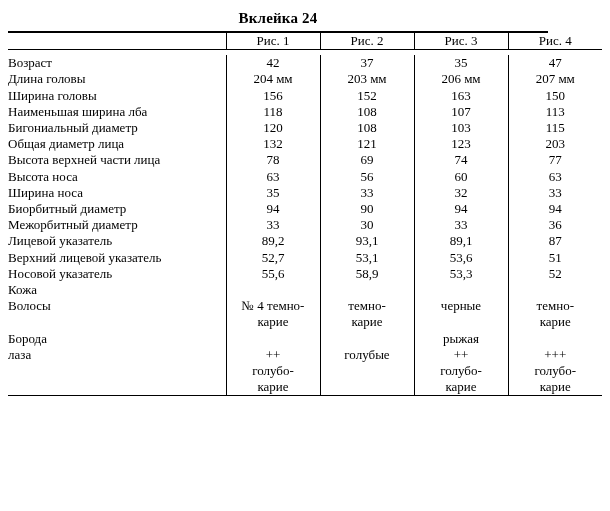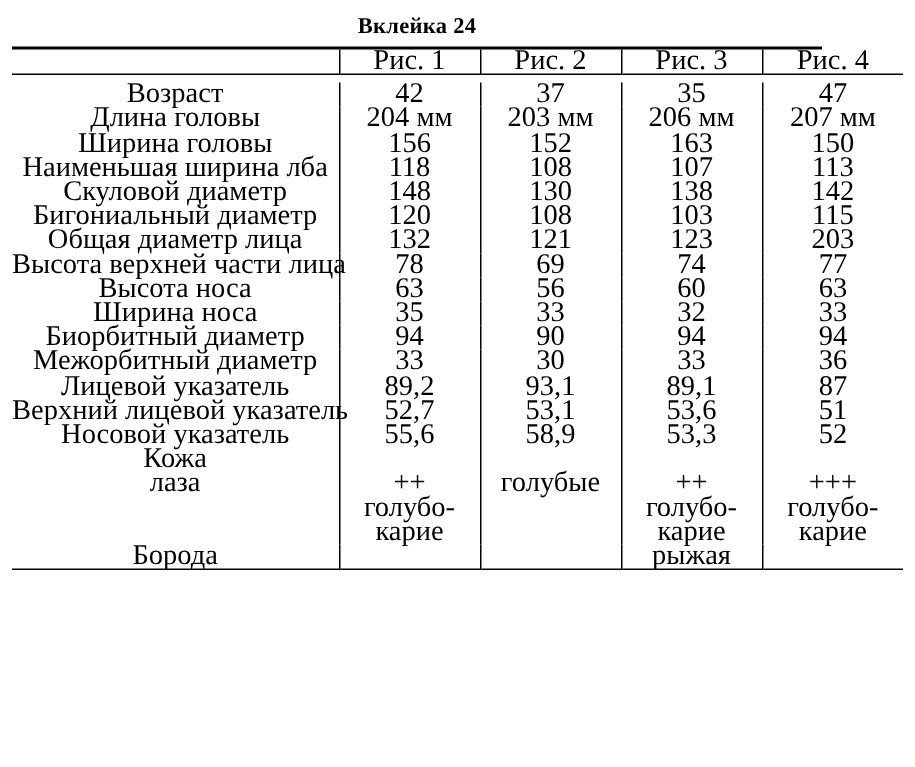--- a/index.html
+++ b/index.html
@@ -31,34 +31,34 @@
   }
   .rule {
     height: 0;
     border-top: 2px solid #000;
     margin: 0 8px;
   }
   table.tbl {
     width: 594px;
     margin: 0 8px;
     border-collapse: collapse;
-    font-size: 19px;
+    font-size: 13px;
     table-layout: fixed;
     font-family: Liberation Serif, serif;
   }
   table.tbl td, table.tbl th {
     padding: 0;
     vertical-align: top;
     line-height: 16.2px;
     font-weight: normal;
   }
   col.c-label { width: 218px; }
   col.c-fig   { width: 94px; }
   .lbl {
-    text-align: center;
+    text-align: left;
     padding-left: 2px;
     white-space: nowrap;
   }
   .fig {
     text-align: center;
     border-left: 1px solid #000;
     padding: 0 2px;
   }
   .hdr td {
     text-align: center;
@@ -122,27 +122,20 @@
           <td class="fig">150</td>
         </tr>
         <tr>
           <td class="lbl">Наименьшая ширина лба</td>
           <td class="fig">118</td>
           <td class="fig">108</td>
           <td class="fig">107</td>
           <td class="fig">113</td>
         </tr>
         <tr>
-          <td class="lbl">Скуловой диаметр</td>
-          <td class="fig">148</td>
-          <td class="fig">130</td>
-          <td class="fig">138</td>
-          <td class="fig">142</td>
-        </tr>
-        <tr>
           <td class="lbl">Бигониальный диаметр</td>
           <td class="fig">120</td>
           <td class="fig">108</td>
           <td class="fig">103</td>
           <td class="fig">115</td>
         </tr>
         <tr>
           <td class="lbl">Общая диаметр лица</td>
           <td class="fig">132</td>
           <td class="fig">121</td>
@@ -206,32 +199,39 @@
           <td class="fig">52</td>
         </tr>
         <tr>
           <td class="lbl">Кожа</td>
           <td class="fig">&nbsp;</td>
           <td class="fig">&nbsp;</td>
           <td class="fig">&nbsp;</td>
           <td class="fig">&nbsp;</td>
         </tr>
         <tr>
+          <td class="lbl">Волосы</td>
+          <td class="fig multi">№ 4 темно-<br>карие</td>
+          <td class="fig multi">темно-<br>карие</td>
+          <td class="fig">черные</td>
+          <td class="fig multi">темно-<br>карие</td>
+        </tr>
+        <tr>
+          <td class="lbl">Борода</td>
+          <td class="fig">&nbsp;</td>
+          <td class="fig">&nbsp;</td>
+          <td class="fig">рыжая</td>
+          <td class="fig">&nbsp;</td>
+        </tr>
+        <tr>
           <td class="lbl">лаза</td>
           <td class="fig multi">++<br>голубо-<br>карие</td>
           <td class="fig">голубые</td>
           <td class="fig multi">++<br>голубо-<br>карие</td>
           <td class="fig multi">+++<br>голубо-<br>карие</td>
         </tr>
         <tr>
-          <td class="lbl">Борода</td>
-          <td class="fig">&nbsp;</td>
-          <td class="fig">&nbsp;</td>
-          <td class="fig">рыжая</td>
-          <td class="fig">&nbsp;</td>
-        </tr>
-        <tr>
           <td colspan="5" style="border-top: 1px solid rgb(0, 0, 0); height: 1px;"></td>
         </tr>
       </tbody>
   </table>
 
 </div>
 
 </body></html>

